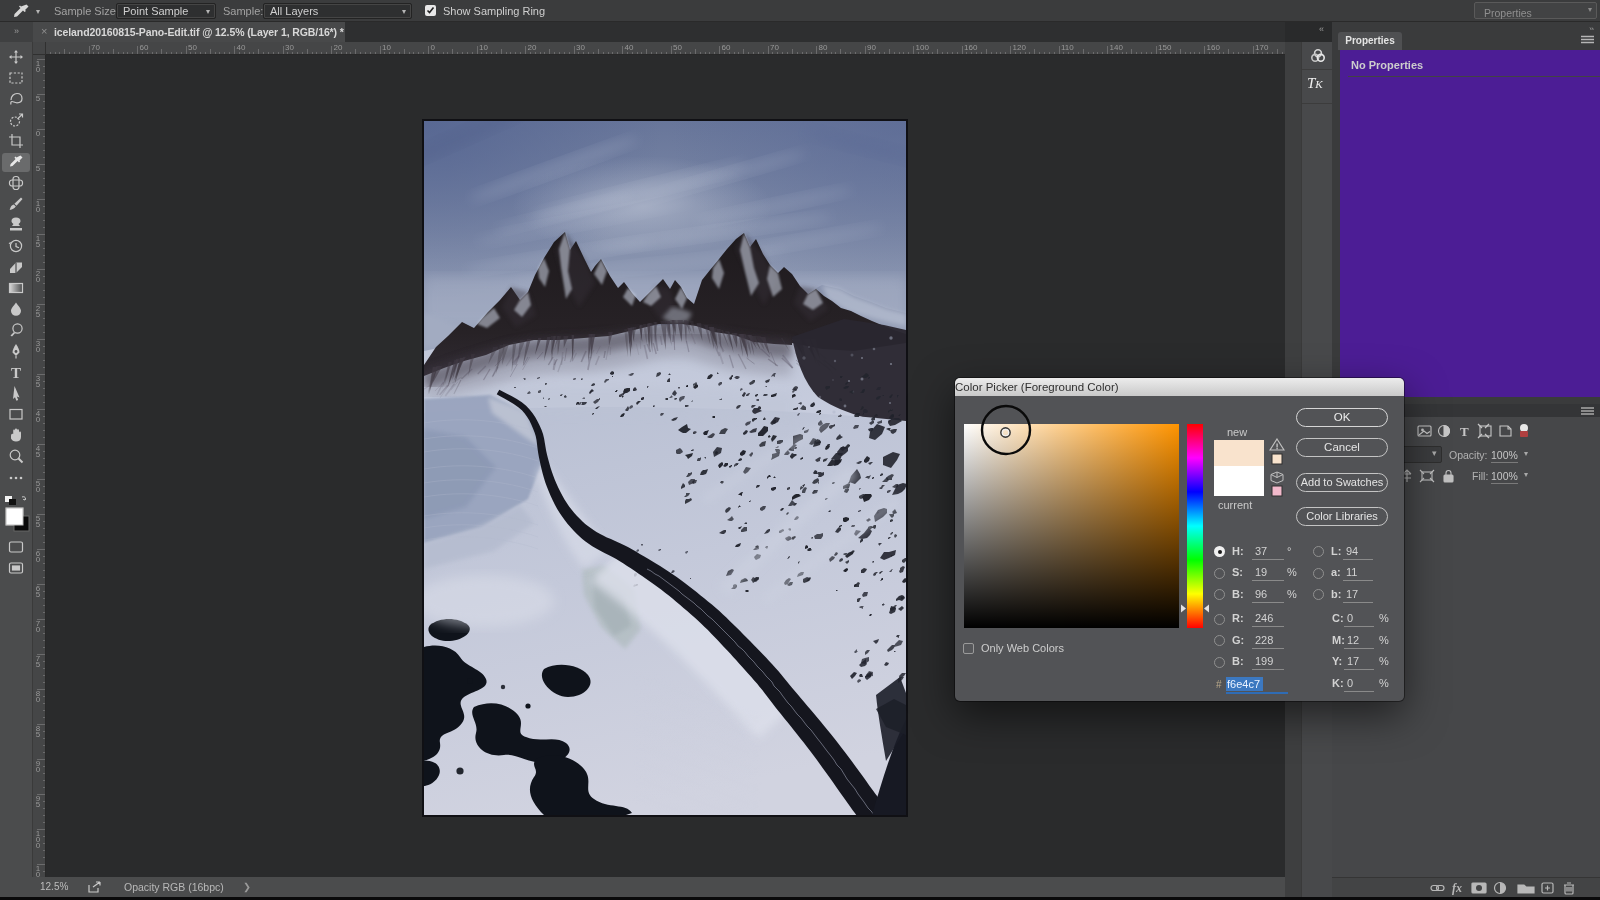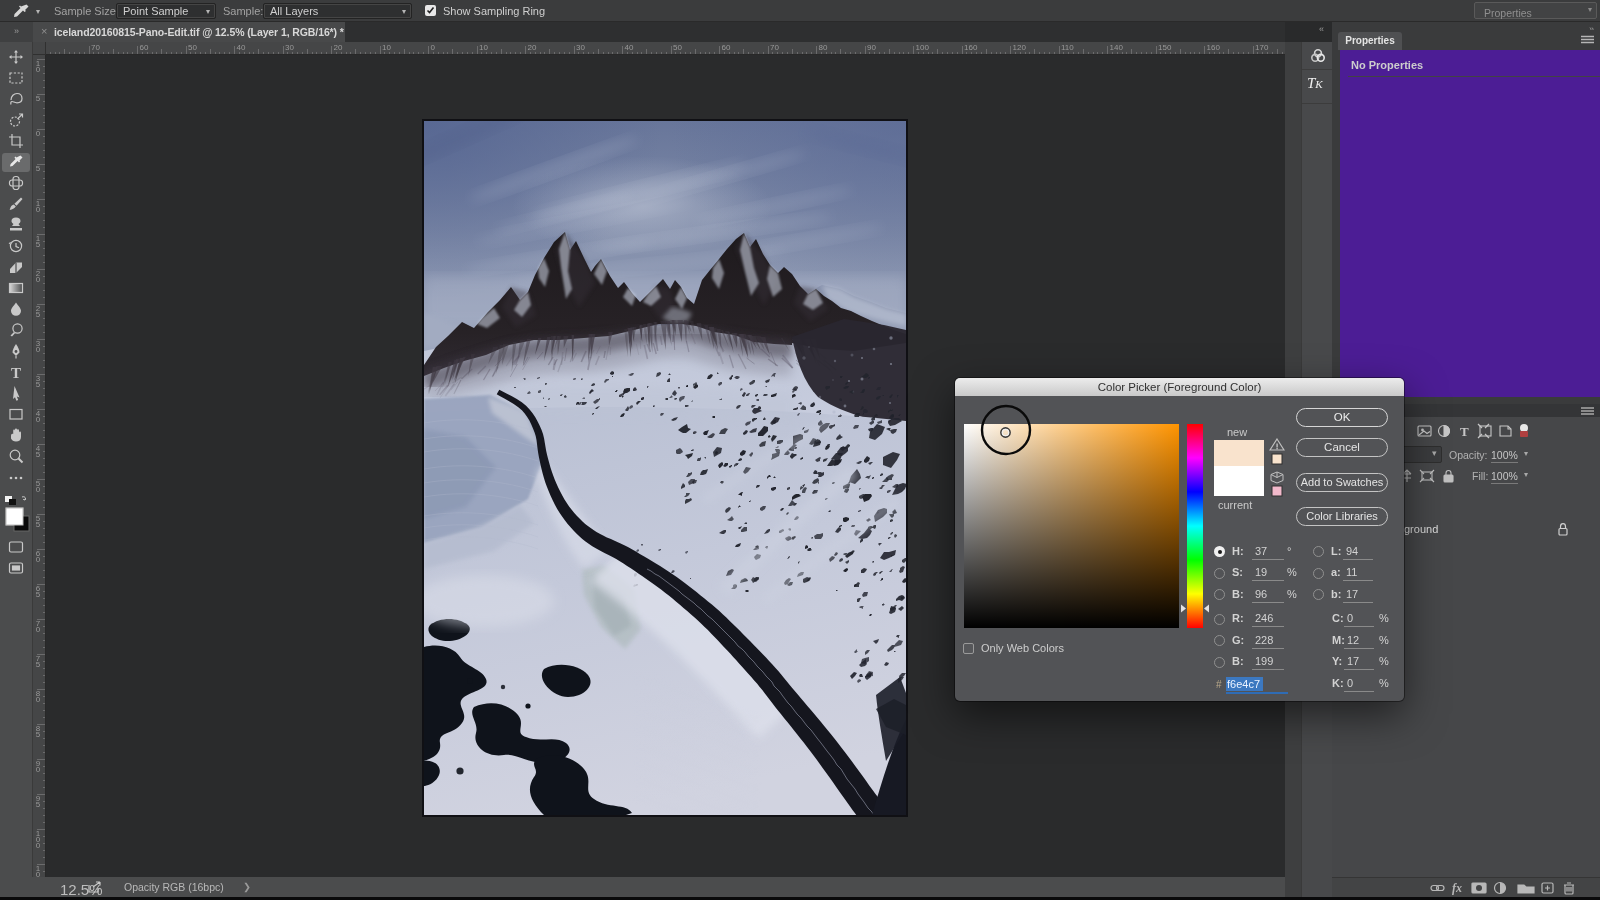--- a/index.html
+++ b/index.html
@@ -1272,21 +1272,21 @@
 <path d="M215,573 C262,591 302,605 334,619" stroke="#c5cad9" stroke-width="3" opacity="0.18" fill="none" filter="url(#b4)"></path>
 <path d="M215,590 C262,608 302,622 334,636" stroke="#c5cad9" stroke-width="3" opacity="0.18" fill="none" filter="url(#b4)"></path>
 <path d="M215,607 C262,625 302,639 334,653" stroke="#c5cad9" stroke-width="3" opacity="0.18" fill="none" filter="url(#b4)"></path>
 <path d="M215,624 C262,642 302,656 334,670" stroke="#c5cad9" stroke-width="3" opacity="0.18" fill="none" filter="url(#b4)"></path>
 <path d="M215,641 C262,659 302,673 334,687" stroke="#c5cad9" stroke-width="3" opacity="0.18" fill="none" filter="url(#b4)"></path>
 <path d="M215,658 C262,676 302,690 334,704" stroke="#c5cad9" stroke-width="3" opacity="0.18" fill="none" filter="url(#b4)"></path>
 <path d="M215,675 C262,693 302,707 334,721" stroke="#c5cad9" stroke-width="3" opacity="0.18" fill="none" filter="url(#b4)"></path>
 <ellipse cx="60" cy="480" rx="70" ry="26" fill="#dde0ea" opacity="0.5" filter="url(#b6)"></ellipse>
 </svg>
 <div class="abs" style="left:0;top:877px;width:1285px;height:20px;background:#4b4c4d">
- <span class="abs" style="left:60px;top:4px;color:#bdbdbd;font-size:15px">12.5%</span>
+ <span class="abs" style="left:40px;top:4px;color:#bdbdbd;font-size:10px">12.5%</span>
  <svg class="abs" style="left:88px;top:4px" width="14" height="12" viewBox="0 0 14 12">
       <path d="M1,4 L1,11 L10,11 L10,7" stroke="#c9c9c9" fill="none" stroke-width="1.2"></path>
       <path d="M5,6 L12,1 M12,1 L8,1 M12,1 L12,4.5" stroke="#c9c9c9" fill="none" stroke-width="1.2"></path>
     </svg>
  <span class="abs" style="left:124px;top:4px;color:#b8b8b8;font-size:10.5px">Opacity RGB (16bpc)</span>
  <span class="abs" style="left:243px;top:4px;color:#9a9a9a;font-size:9.5px">❯</span>
 </div>
 <div class="abs" style="left:0;top:897px;width:1600px;height:3px;background:#0a0a0b"></div>
 
 <div class="abs" style="left:1285px;top:42px;width:16px;height:855px;background:#3e3f40"></div>
@@ -1357,27 +1357,20 @@
        <rect x="42" y="6" width="9" height="7" rx="1" fill="#c0c0c0"></rect>
             <path d="M44,6 V4 a2.5,2.5 0 0 1 5,0 V6"></path>
       </g>
     </svg>
     <span class="abs" style="left:140px;top:3px;color:#b2b2b2;font-size:10.5px">Fill:</span>
     <span class="abs" style="left:159px;top:3px;color:#c6c6c6;font-size:10.5px;border-bottom:1px solid #7a7a7a;padding-bottom:1px">100%</span>
     <span class="abs" style="left:192px;top:3px;color:#a8a8a8;font-size:8px">▾</span>
   </div>
 
 
-  <div class="abs" style="left:0;top:98px;width:268px;height:30px;background:#464749">
-    <span class="abs" style="left:72px;top:8px;color:#dcdcdc;font-size:11px">ground</span>
-    <svg class="abs" style="left:225px;top:8px" width="12" height="13" viewBox="0 0 12 13">
-          <rect x="2" y="5.5" width="8" height="6.5" rx="1" fill="none" stroke="#cfcfcf" stroke-width="1.2"></rect>
-          <path d="M3.5,5.5 V3.5 a2.5,2.8 0 0 1 5,0 V5.5" fill="none" stroke="#cfcfcf" stroke-width="1.2"></path>
-        </svg>
-  </div>
  </div>
 
  <div class="abs" style="left:0;top:855px;width:268px;height:20px;background:#434445;border-top:1px solid #353535">
   <svg class="abs" style="left:98px;top:3px" width="150" height="14" viewBox="0 0 150 14">
    <g stroke="#b8b8b8" fill="none" stroke-width="1.2">
     <rect x="1" y="4.5" width="7.5" height="5" rx="2.5"></rect>
           <rect x="6.5" y="4.5" width="7.5" height="5" rx="2.5"></rect>
     <text x="22" y="11" font-size="12" font-style="italic" font-weight="bold" fill="#b8b8b8" stroke="none" font-family="Liberation Serif,serif">fx</text>
     <rect x="42" y="2" width="14" height="10" rx="1" fill="#b8b8b8"></rect>
           <circle cx="49" cy="7" r="3" fill="#434445" stroke="none"></circle>
@@ -1386,21 +1379,21 @@
     <path d="M88,4 h6 l2,2 h8 v6 h-16 Z" fill="#b8b8b8"></path>
     <rect x="112" y="2" width="11" height="10" rx="1.5"></rect>
           <path d="M117.5,4.5 V9.5 M115,7 H120"></path>
     <path d="M134,4 h10 M135,4 v8 a1,1 0 0 0 1,1 h6 a1,1 0 0 0 1,-1 V4 M137,2 h4 M137,6 v4.5 M139,6 v4.5 M141,6 v4.5"></path>
    </g>
   </svg>
  </div>
 </div>
 
 <div class="abs" style="left:955px;top:378px;width:449px;height:323px;border-radius:5px;box-shadow:0 14px 40px rgba(0,0,0,0.55),0 0 0 1px rgba(0,0,0,0.4);background:#525356">
- <div class="abs" style="left:0;top:0;width:449px;height:18px;background:linear-gradient(#ececec,#c9c9c9);border-radius:5px 5px 0 0;text-align:center;color:#303030;font-size:11.5px;line-height:18px">Color Picker (Foreground Color)</div>
+ <div class="abs" style="left:0;top:0;width:449px;height:18px;background:linear-gradient(#ececec,#c9c9c9);border-radius:5px 5px 0 0;text-align:left;color:#303030;font-size:11.5px;line-height:18px">Color Picker (Foreground Color)</div>
 
  <div class="abs" style="left:9px;top:46px;width:215px;height:204px;background:linear-gradient(to bottom,rgba(0,0,0,0) 0%,#000 100%),linear-gradient(to right,#fff 0%,#ff9400 100%)"></div>
  <svg class="abs" style="left:9px;top:46px;overflow:visible" width="215" height="204" viewBox="0 0 215 204">
    <circle cx="42" cy="6" r="24" fill="none" stroke="#0a0a0a" stroke-width="2.4"></circle>
    <circle cx="41.5" cy="8.5" r="4.6" fill="none" stroke="#3a3a3a" stroke-width="1.6"></circle>
    <circle cx="41.5" cy="8.5" r="3.2" fill="none" stroke="#efefef" stroke-width="1.2"></circle>
  </svg>
 
  <div class="abs" style="left:232px;top:46px;width:16px;height:204px;background:linear-gradient(to bottom,#ff0000 0%,#ff00ff 16.6%,#0000ff 33.3%,#00ffff 50%,#00ff00 66.6%,#ffff00 83.3%,#ff0000 100%)"></div>
  <svg class="abs" style="left:225px;top:226px" width="30" height="9" viewBox="0 0 30 9">

